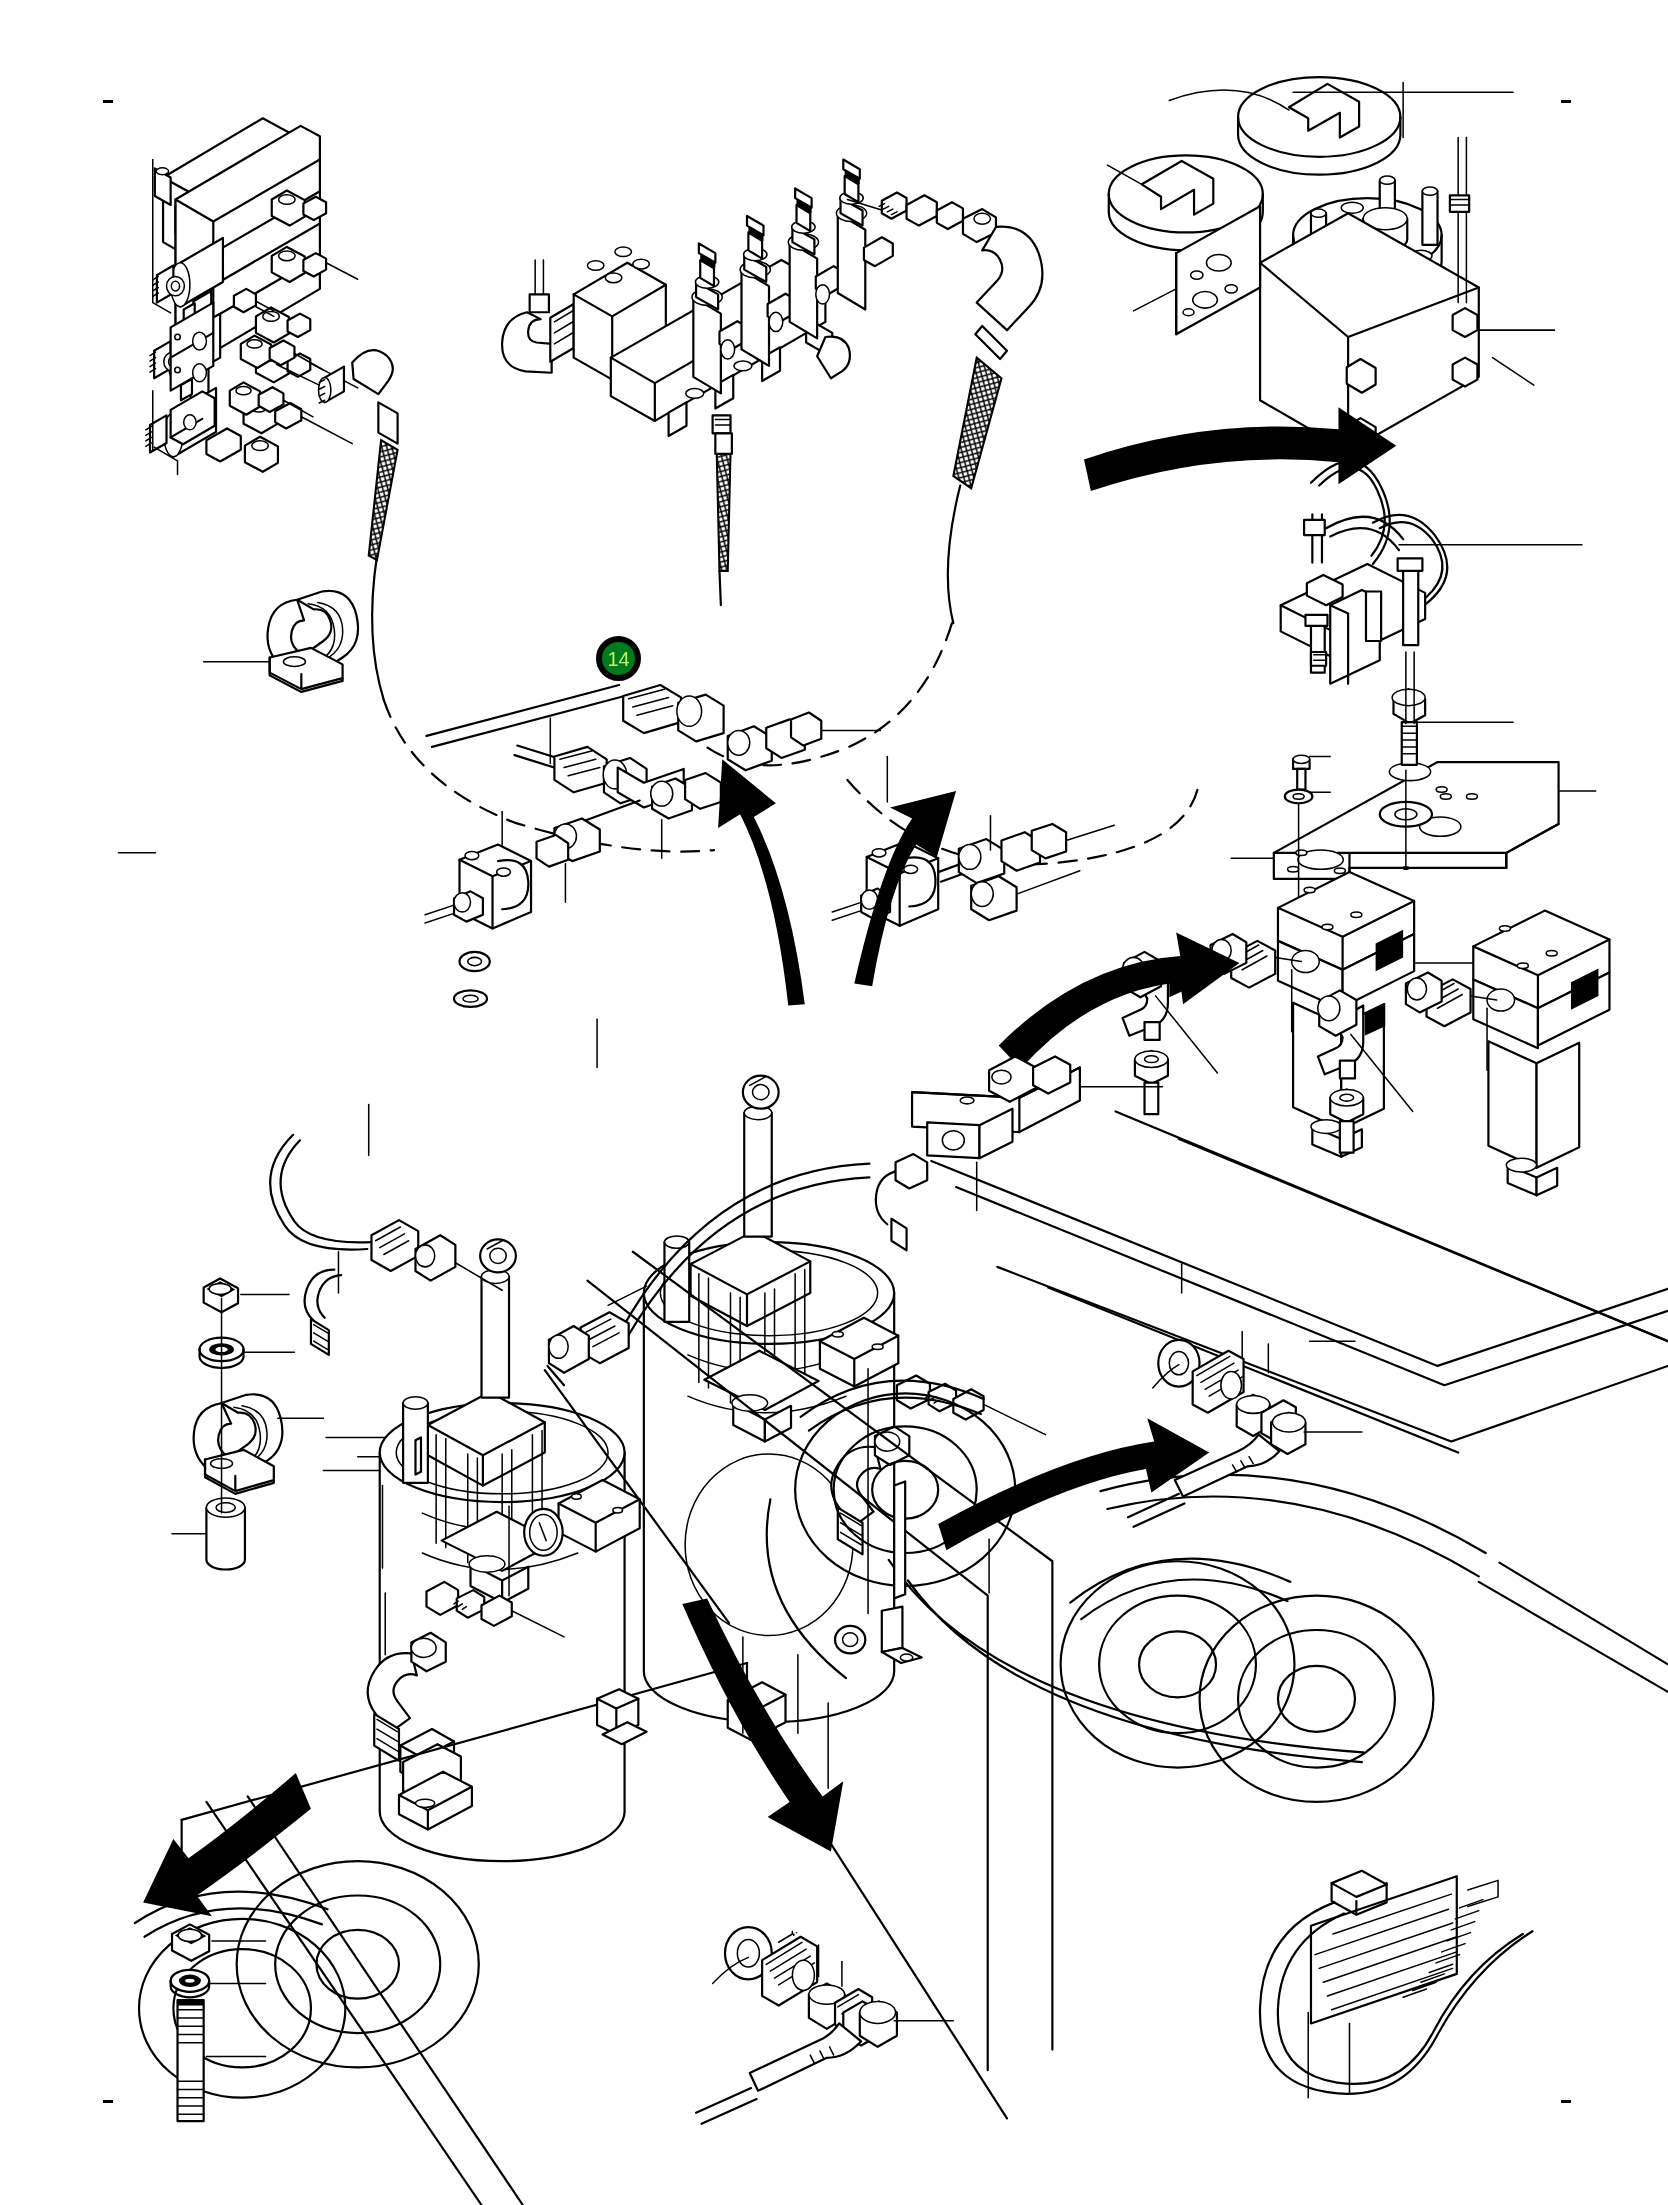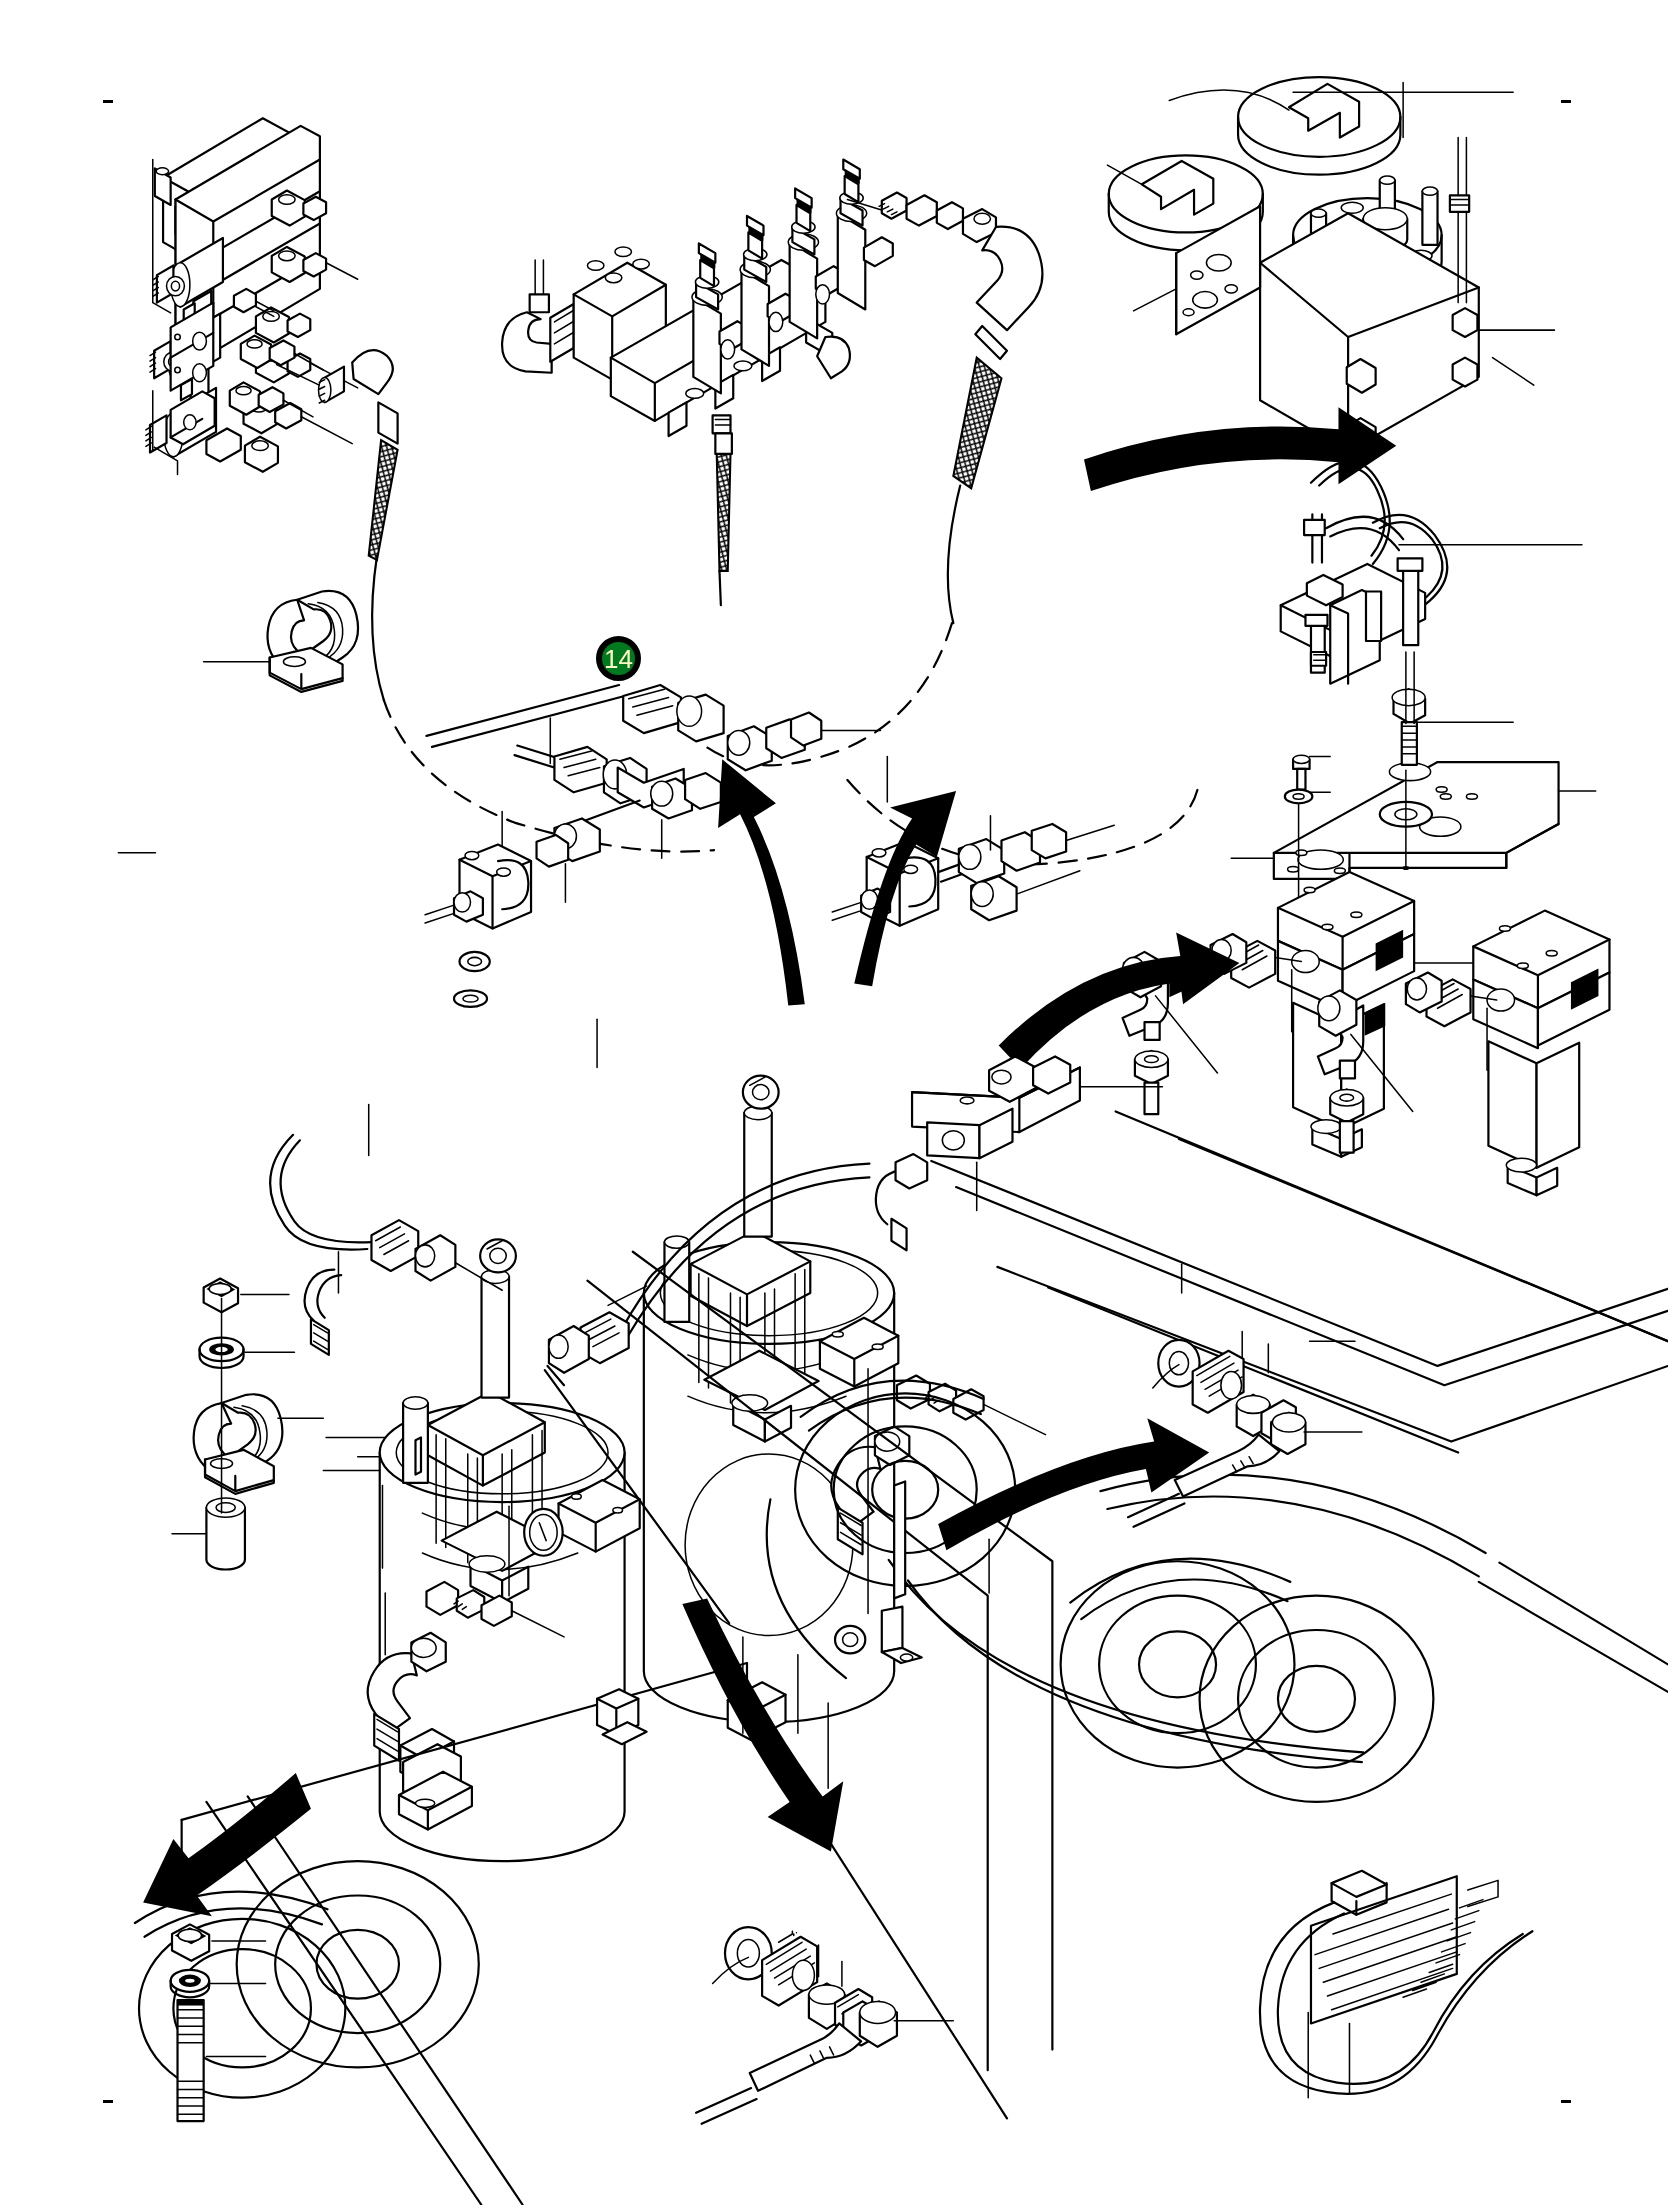--- a/index.html
+++ b/index.html
@@ -16,23 +16,23 @@
 
   
   .callout{
     position:absolute;
     width:45px;height:45px;
     border-radius:50%;
     background:#00791f;
     border:6.2px solid #000000;
     box-sizing:border-box;
     display:flex;align-items:center;justify-content:center;
-    color:#fef9c3;
+    color:#bef264;
     font-family:"Liberation Sans",sans-serif;
-    font-size:26px;
+    font-size:20px;
     line-height:1;
     font-weight:400;
     letter-spacing:0px;
     text-align:center;
   }
 </style>
 </head>
 <body>
 
 <div id="page">

